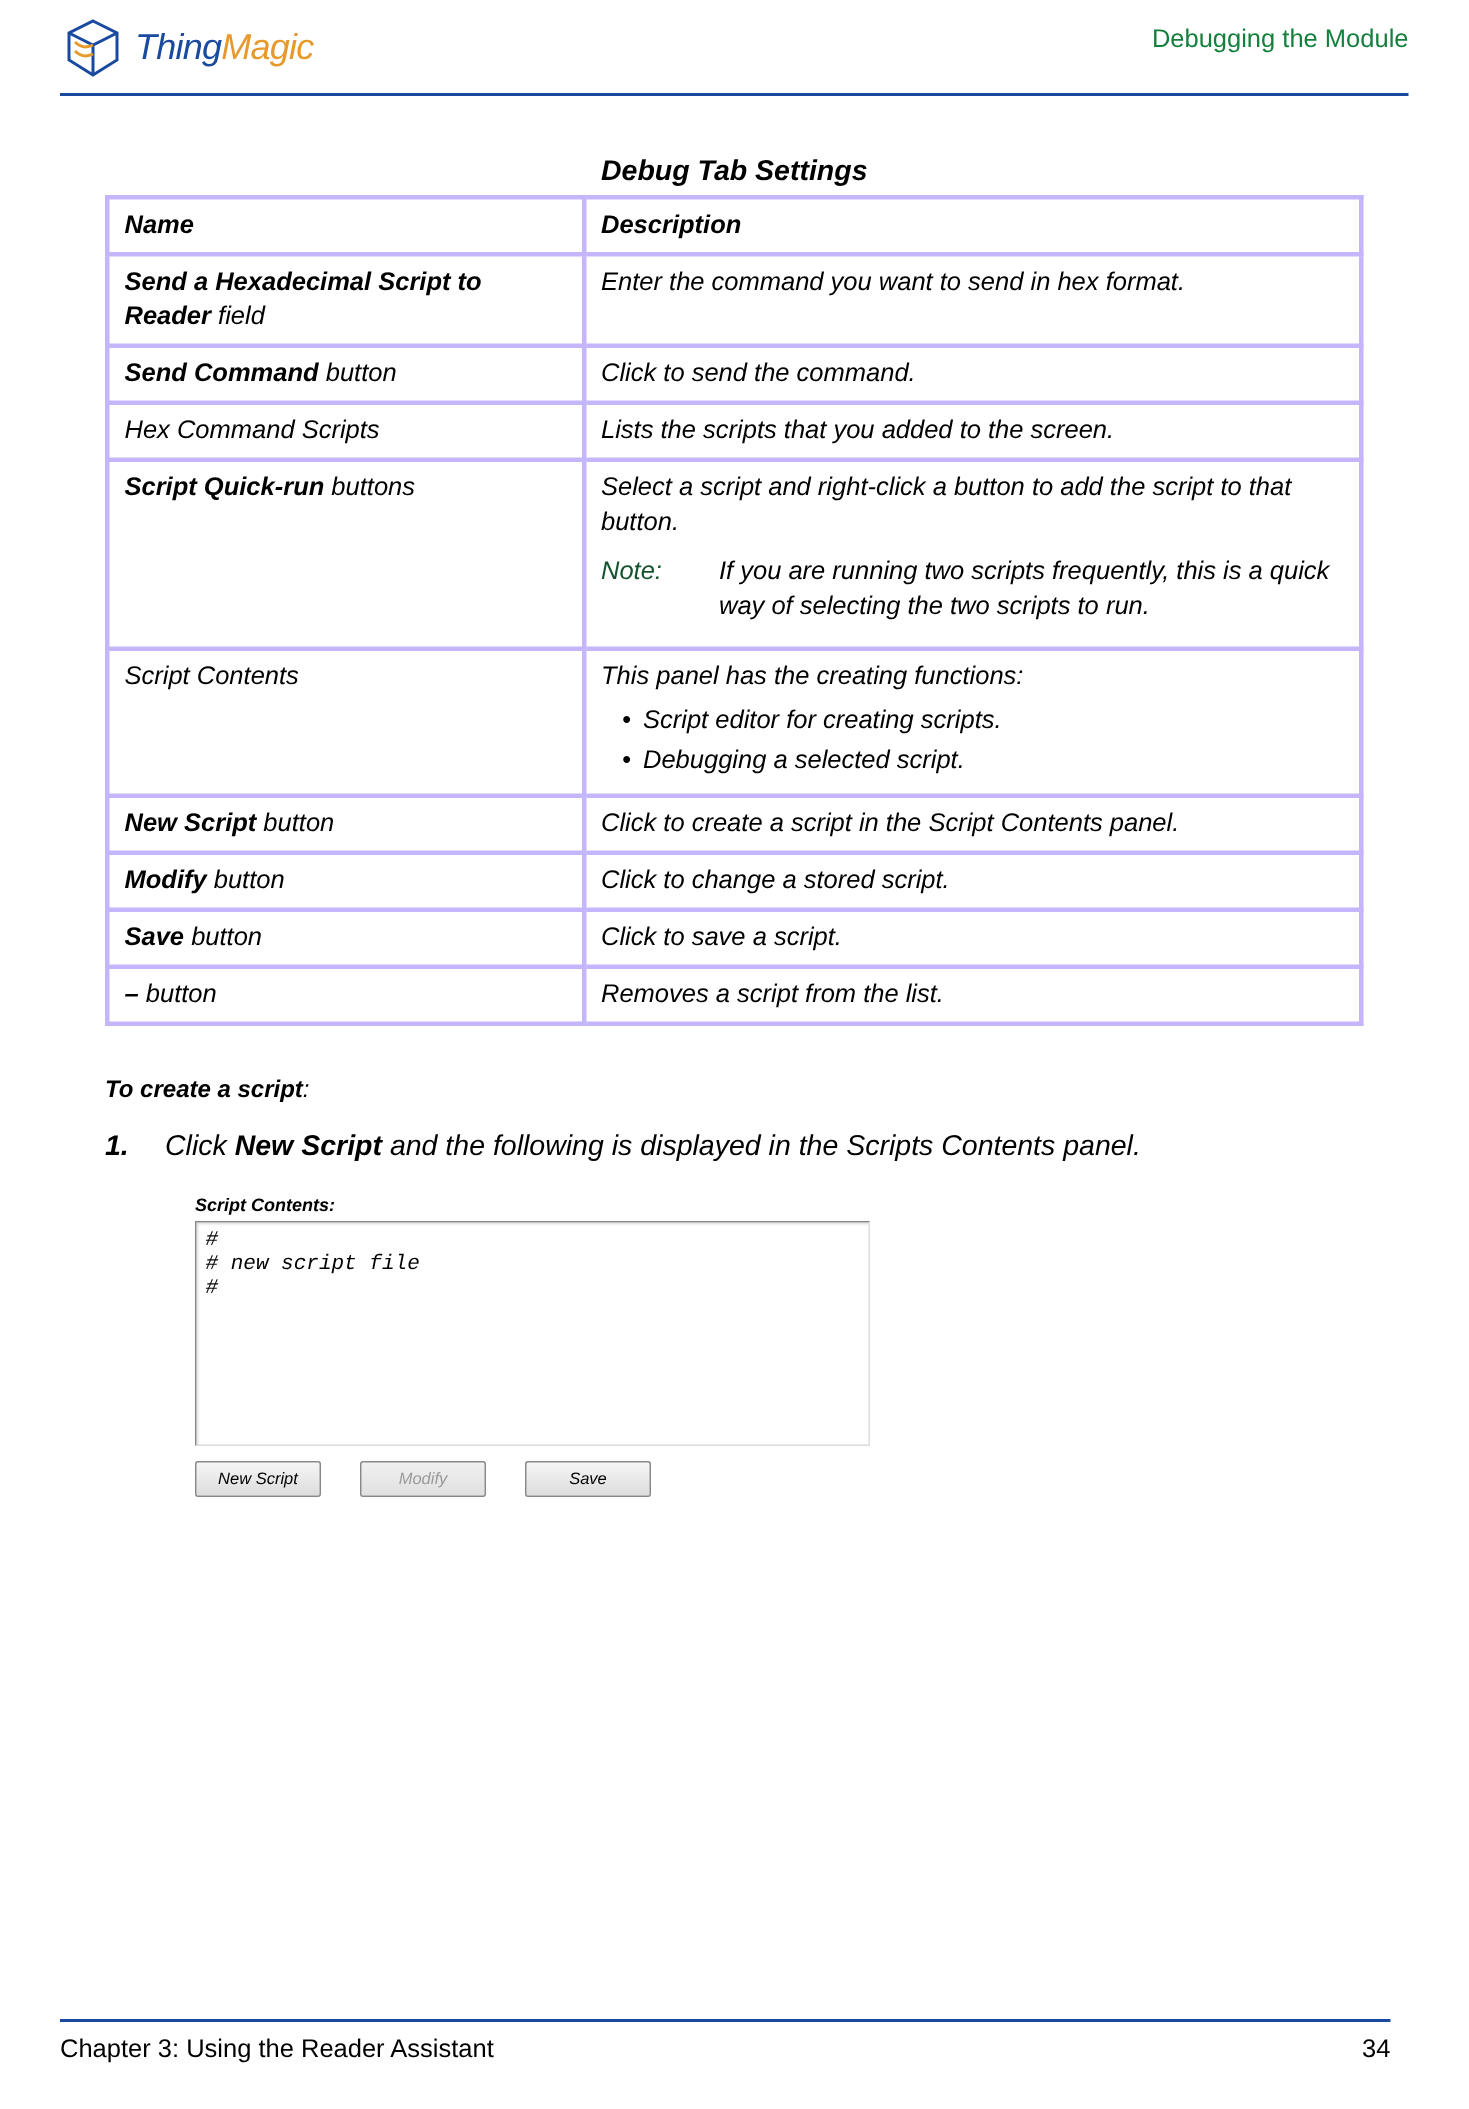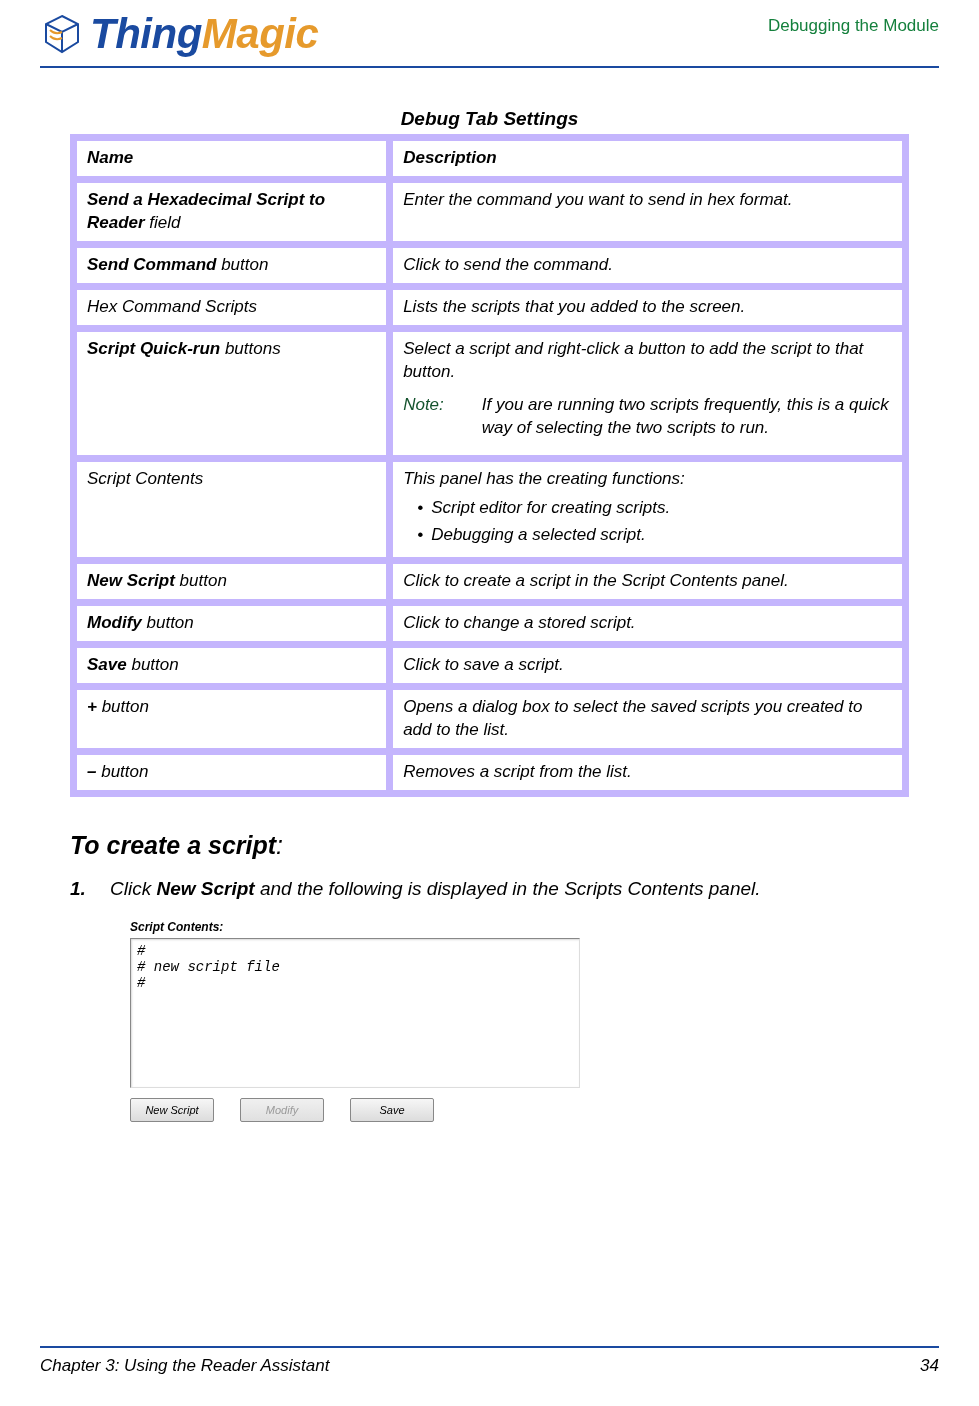--- a/index.html
+++ b/index.html
@@ -21,22 +21,22 @@
     display: flex;
     justify-content: space-between;
     align-items: flex-start;
   }
   .logo {
     display: flex;
     align-items: center;
     gap: 6px;
   }
   .logo-text {
-    font-size: 42px;
-    font-weight: 700;
+    font-size: 24px;
+    font-weight: 400;
     font-style: italic;
     color: #1a4aa0;
     letter-spacing: -0.5px;
   }
   .logo-text .accent { color: #e69a2c; font-style: italic;}
   .hdr-title {
     font-size: 17px;
     color: #15803d;
     padding-top: 6px;
   }
@@ -53,40 +53,40 @@
     text-align: center;
     font-weight: 700;
     font-size: 19px;
     margin-bottom: 4px;
   }
   table {
     width: 100%;
     border-collapse: collapse;
   }
   th, td {
-    border: 7px solid #c4b5fd;
+    border: 3px solid #c4b5fd;
     padding: 6px 10px;
     text-align: left;
     vertical-align: top;
     font-size: 17px;
     line-height: 1.35;
   }
   th {
     font-weight: 700;
     background: #fff;
   }
   td.name-col { width: 38%; }
   .b { font-weight: 700; }
   .note-label { color: #14532d; }
   ul.fn-list { margin: 6px 0 0 14px; padding: 0; }
   ul.fn-list li { margin: 4px 0; list-style: none; position: relative; padding-left: 14px;}
   ul.fn-list li::before { content: "•"; position:absolute; left:0; }
   .section-h {
     font-weight: 700;
-    font-size: 25px;
+    font-size: 16px;
     margin: 34px 0 18px 0;
   }
   .step {
     display: flex;
     gap: 14px;
     font-size: 19px;
     margin-bottom: 20px;
   }
   .step .num { font-weight: 700; width: 26px; }
   .shot-wrap { margin-left: 60px; }
@@ -126,22 +126,21 @@
     border: 1px solid #888;
     background: linear-gradient(#f6f6f6,#dcdcdc);
     border-radius: 2px;
     color: #000;
   }
   .shot-btn.disabled { color: #9a9a9a; background: linear-gradient(#f0f0f0,#e0e0e0); }
   .ftr {
     position: absolute;
     bottom: 30px;
     left: 40px;
-    right: 40px;
-    font-style: italic;
+    right: 52px;
   }
   .ftr-rule {
     height: 2px;
     background: #1a4aa0;
     margin-bottom: 8px;
   }
   .ftr-row {
     display: flex;
     justify-content: space-between;
     font-size: 17px;
@@ -224,24 +223,20 @@
         </tr>
         <tr>
           <td class="name-col"><span class="b">Modify</span><span> button</span></td>
           <td>Click to change a stored script.</td>
         </tr>
         <tr>
           <td class="name-col"><span class="b">Save</span><span> button</span></td>
           <td>Click to save a script.</td>
         </tr>
         <tr>
-          <td class="name-col"><span class="b">+</span><span> button</span></td>
-          <td>Opens a dialog box to select the saved scripts you created to add to the list.</td>
-        </tr>
-        <tr>
           <td class="name-col"><span class="b">–</span><span> button</span></td>
           <td>Removes a script from the list.</td>
         </tr>
       </tbody>
     </table>
 
     <style>
       
       table tbody tr:nth-child(4) td:last-child > div:nth-of-type(2){display:none;}
       table tbody tr:nth-child(4) td:last-child > div:nth-of-type(1){

